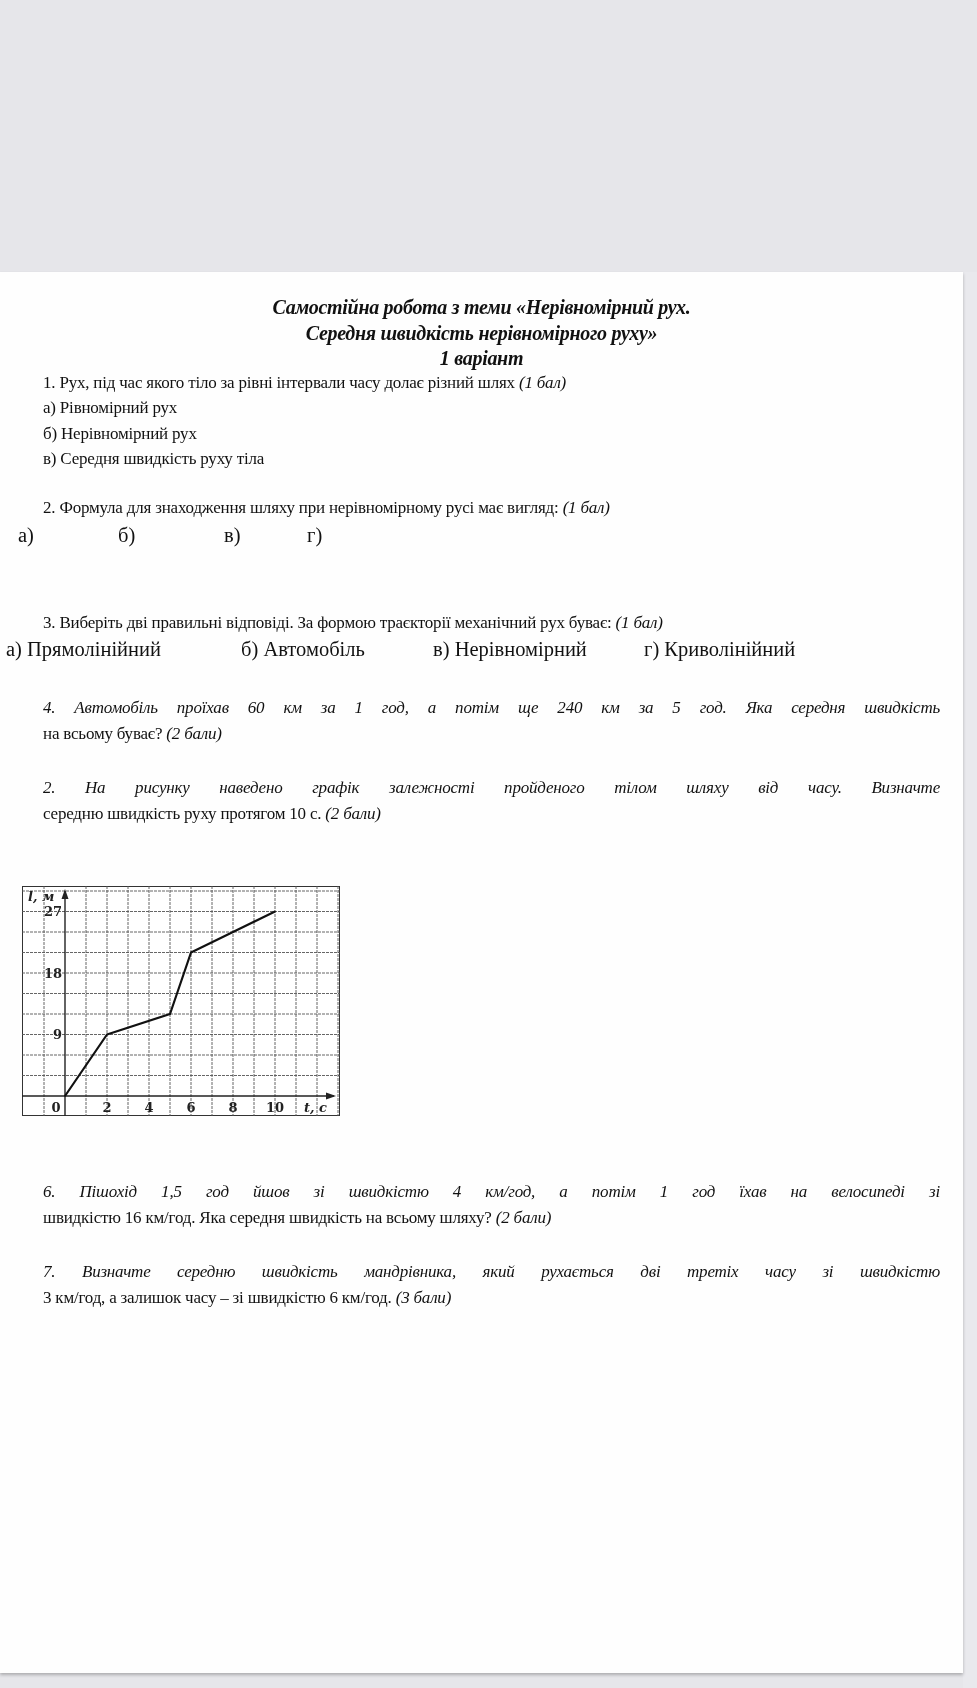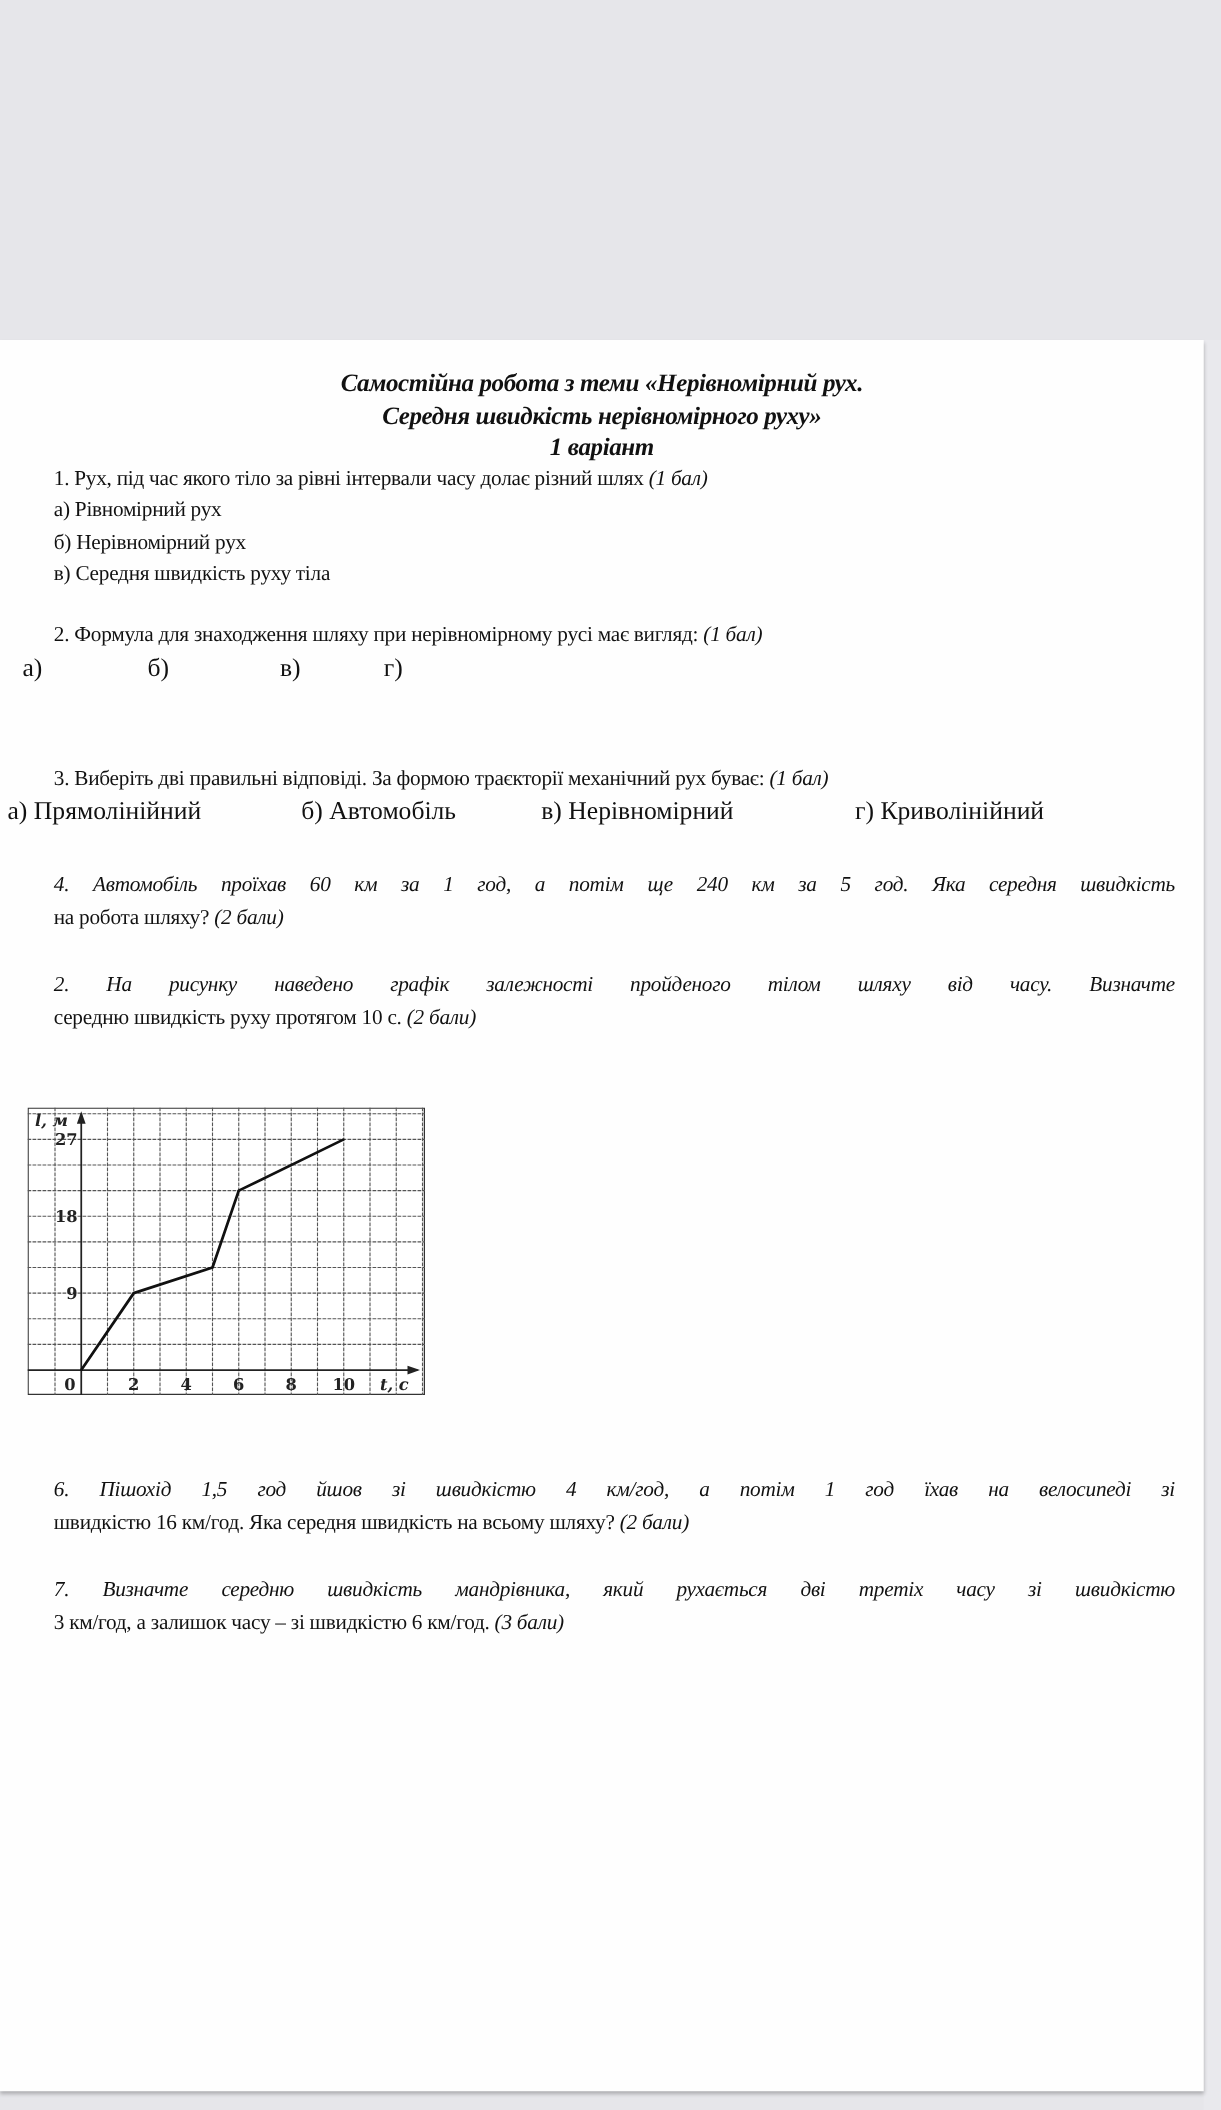--- a/index.html
+++ b/index.html
@@ -69,25 +69,25 @@
 <div class="opt" style="left:224px;top:524px">в)</div>
 <div class="opt" style="left:307px;top:524px">г)</div>
 
 <div class="line" style="top:613px">
   <span>3. Виберіть дві правильні відповіді. За формою траєкторії механічний рух буває:</span>
   <span class="pts">(1 бал)</span>
 </div>
 <div class="opt" style="left:6px;top:638px">а) Прямолінійний</div>
 <div class="opt" style="left:241px;top:638px">б) Автомобіль</div>
 <div class="opt" style="left:433px;top:638px">в) Нерівномірний</div>
-<div class="opt" style="left:684px;top:638px">г) Криволінійний</div>
+<div class="opt" style="left:644px;top:638px">г) Криволінійний</div>
 
 <div class="line just" style="top:698px">4. Автомобіль проїхав 60 км за 1 год, а потім ще 240 км за 5 год. Яка середня швидкість</div>
 <div class="line" style="top:724px">
-  <span>на робота шляху?</span>
+  <span>на всьому буває?</span>
   <span class="pts">(2 бали)</span>
 </div>
 
 <div class="line just" style="top:778px">2. На рисунку наведено графік залежності пройденого тілом шляху від часу. Визначте</div>
 <div class="line" style="top:804px">
   <span>середню швидкість руху протягом 10 с.</span>
   <span class="pts">(2 бали)</span>
 </div>
 
 <div class="chart-wrap">

